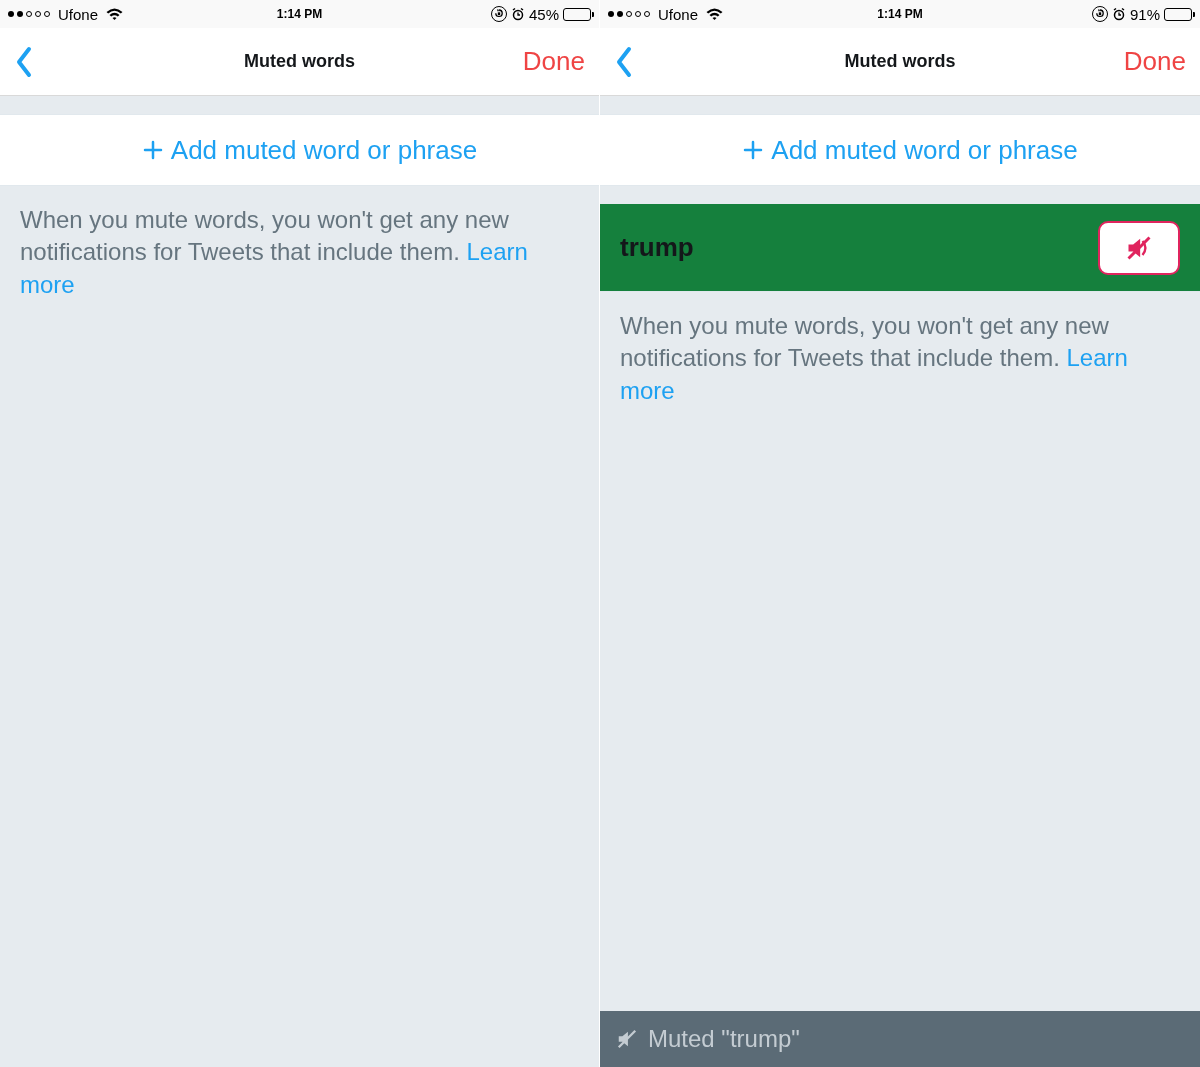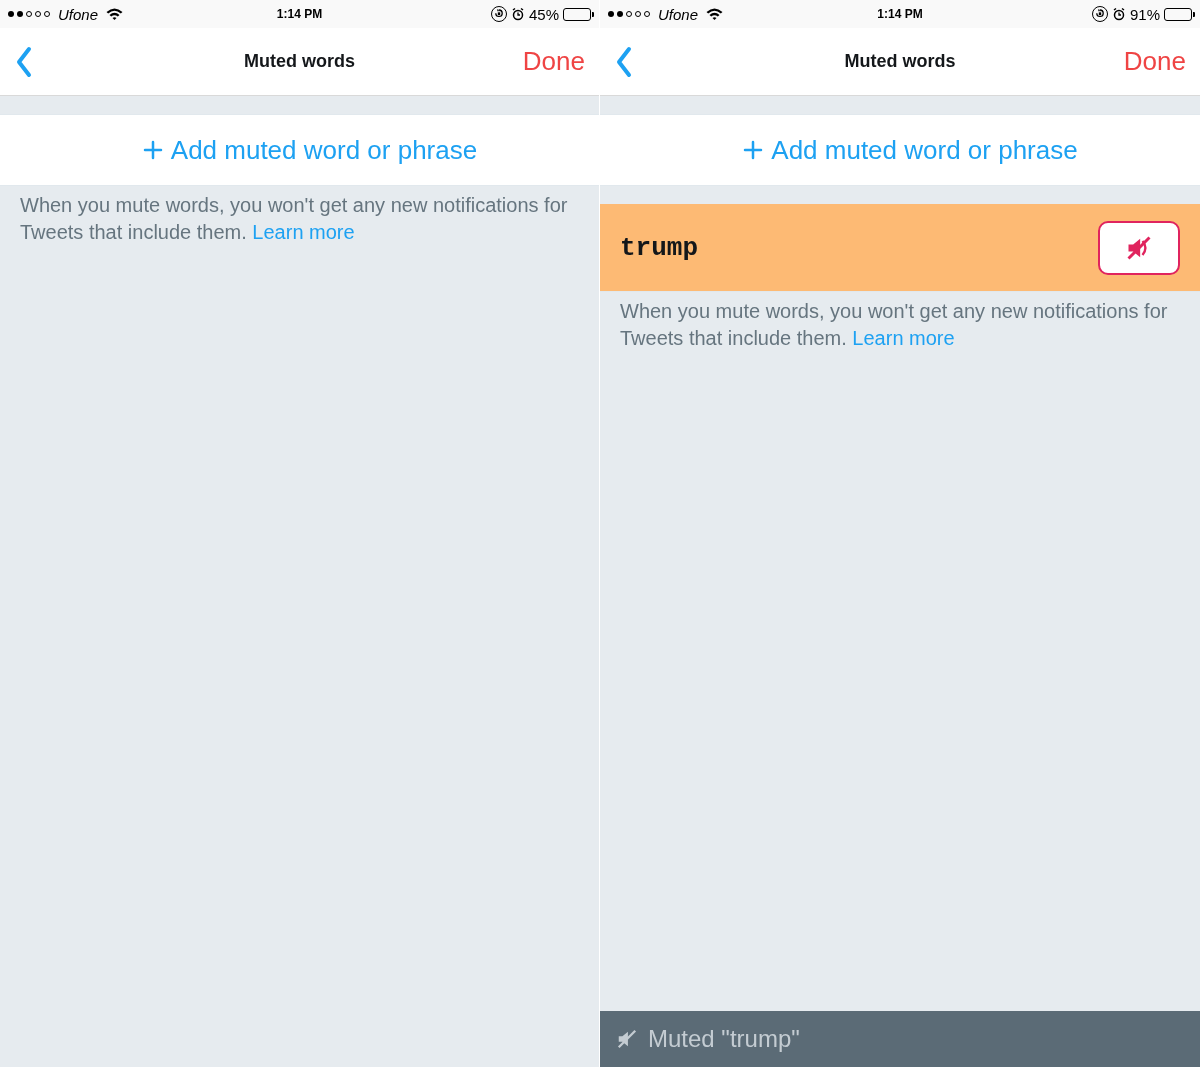--- a/index.html
+++ b/index.html
@@ -25,21 +25,21 @@
   .status-bar {
     height: 28px;
     background: #f9f9f9;
     display: flex;
     align-items: center;
     padding: 0 8px;
     font-size: 15px;
     color: #000;
     position: relative;
   }
-  .status-left { display: flex; align-items: center; gap: 4px; font-style: italic; }
+  .status-left { display: flex; align-items: center; gap: 4px; }
   .dots { display: flex; gap: 3px; align-items: center; }
   .dot { width: 6px; height: 6px; border-radius: 50%; background: #000; }
   .dot.empty { background: transparent; border: 1px solid #000; box-sizing: border-box; }
   .carrier { font-size: 15px; margin-left: 4px; }
   .wifi-icon { margin-left: 4px; display: inline-flex; }
   .status-center {
     position: absolute; left: 50%; transform: translateX(-50%);
     font-weight: 600; font-size: 12px;
   }
   .status-right {
@@ -85,35 +85,34 @@
     display: flex; align-items: center; justify-content: center;
     color: #1da1f2; font-size: 26px; font-weight: 400;
     border-top: 1px solid #e1e8ed; border-bottom: 1px solid #e1e8ed;
     cursor: pointer;
     padding-left: 21px;
   }
   .plus { display:inline-flex; margin-right: 8px; align-items:center; }
 
   
   .word-row {
-    background: #fdba74; height: 88px;
+    background: #15803d; height: 88px;
     display: flex; align-items: center; padding: 0 20px;
     border-bottom: 1px solid #e1e8ed;
-    font-family: Liberation Mono, monospace;
   }
   .word-text { font-size: 26px; font-weight: 700; color: #14171a; }
   .unmute-btn {
     margin-left: auto; width: 82px; height: 54px;
     border: 2px solid #e0245e; border-radius: 10px; background: #fff;
     display: flex; align-items: center; justify-content: center; cursor: pointer;
   }
   .unmute-btn svg { width: 28px; height: 28px; }
 
   
-  .info-block { padding: 6px 20px; font-size: 20px; color: #66757f; line-height: 1.35; }
+  .info-block { padding: 18px 20px; font-size: 24px; color: #66757f; line-height: 1.35; }
   .info-block .link { color: #1da1f2; cursor: pointer; }
 
   
   .toast {
     position: absolute; bottom: 0; left: 0; right: 0; height: 56px;
     background: #5b6b76; color: #c4ccd2;
     display: flex; align-items: center; padding: 0 16px;
     font-size: 24px; gap: 10px;
   }
   .toast svg { width: 22px; height: 22px; }

